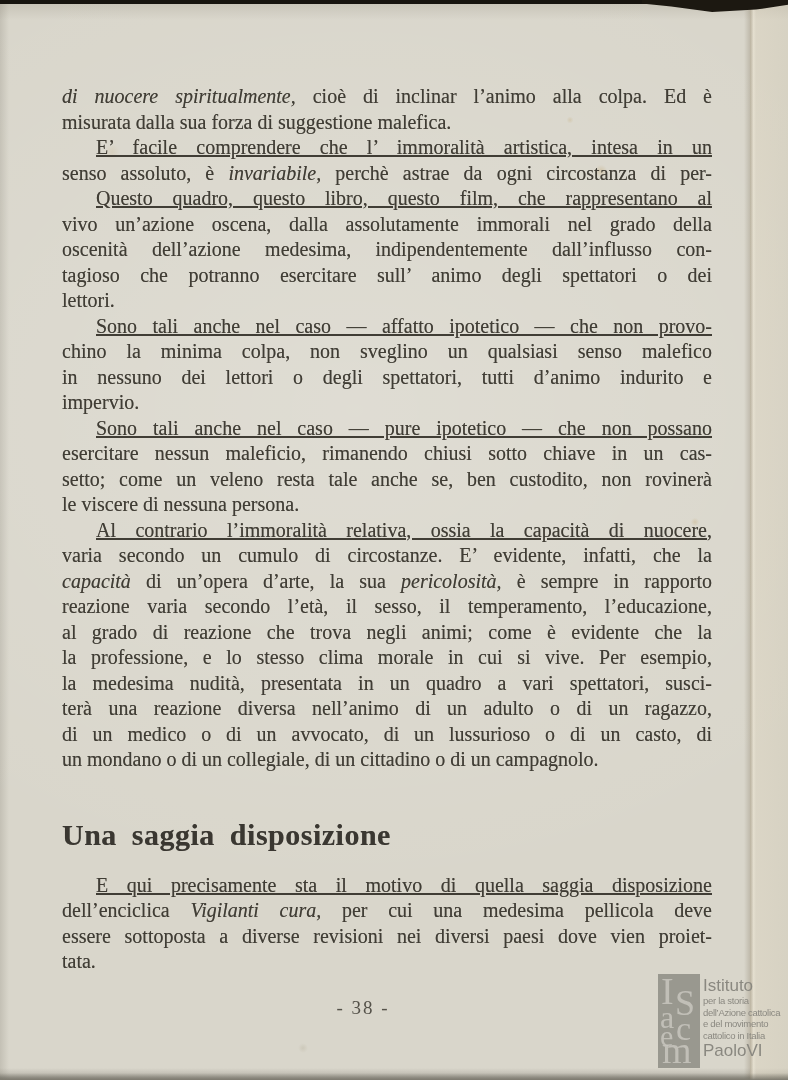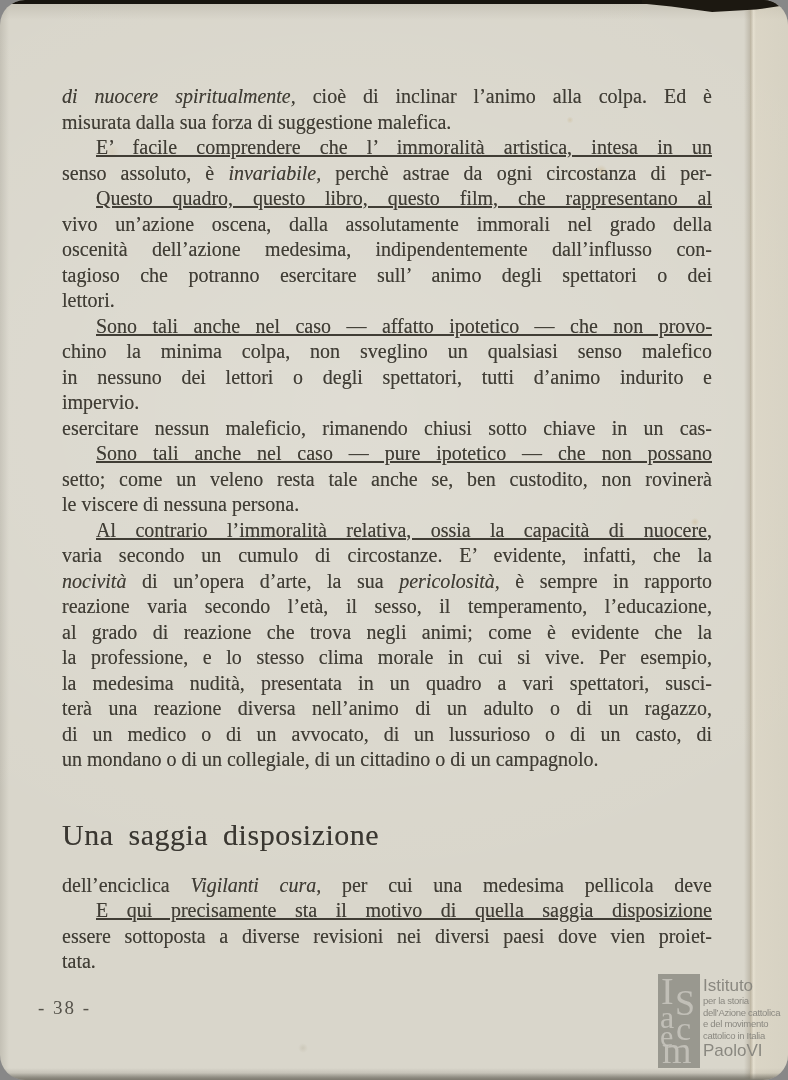--- a/index.html
+++ b/index.html
@@ -10,21 +10,20 @@
       radial-gradient(circle 9px at 601px 171px, rgba(186,150,80,.28), rgba(186,150,80,0) 70%),
       radial-gradient(circle 6px at 695px 522px, rgba(186,150,80,.25), rgba(186,150,80,0) 70%),
       radial-gradient(circle 5px at 570px 120px, rgba(186,150,80,.22), rgba(186,150,80,0) 70%),
       radial-gradient(circle 11px at 112px 152px, rgba(186,150,80,.12), rgba(186,150,80,0) 70%),
       radial-gradient(circle 7px at 303px 1048px, rgba(150,140,110,.18), rgba(150,140,110,0) 70%),
       radial-gradient(ellipse 900px 700px at 45% 38%, rgba(255,255,255,.16), rgba(255,255,255,0) 70%),
       linear-gradient(to bottom, rgba(120,112,95,.22), rgba(120,112,95,0) 20px),
       linear-gradient(to top, rgba(100,97,86,.40), rgba(100,97,86,0) 12px),
       linear-gradient(to right, rgba(110,105,92,.20), rgba(110,105,92,0) 9px);
     font-family:"Liberation Serif","DejaVu Serif",serif;
-    border-radius:25px;
   }
   .right-band{
     position:absolute;top:0;bottom:0;left:750px;right:0;
     background:linear-gradient(to right, rgba(222,214,194,.55), rgba(210,202,180,.35));
     pointer-events:none;
   }
   .crease{
     position:absolute;top:0;bottom:0;left:744px;width:12px;
     background:linear-gradient(to right, rgba(125,113,90,0) 0, rgba(125,113,90,.30) 55%, rgba(245,240,225,.35) 80%, rgba(125,113,90,0));
     pointer-events:none;
@@ -41,26 +40,26 @@
   .content{position:absolute;top:0;left:0;width:788px;padding:84px 0 0 62px;box-sizing:border-box;}
   .para{margin:0;}
   .line{
     width:650px;font-size:20px;line-height:25.5px;color:#403d35;
     text-align:justify;text-align-last:justify;white-space:normal;
     text-shadow:0 0 .5px rgba(64,61,53,.55);
   }
   .line.last{text-align-last:left;}
   .line.indent{text-indent:34px;text-decoration:underline;}
   .heading{
-    margin:46px 0 22px 0;font-size:30px;line-height:32px;font-weight:normal;
+    margin:46px 0 22px 0;font-size:30px;line-height:32px;font-weight:bold;
     color:#3a3731;word-spacing:7px;letter-spacing:.5px;width:650px;
     text-shadow:0 0 .5px rgba(58,55,49,.5);
   }
   .page-number{
-    width:650px;margin-top:22px;text-align:left;font-size:19px;color:#55524a;
+    width:650px;margin-top:22px;text-align:center;font-size:19px;color:#55524a;
     letter-spacing:2px;transform:translateX(-24px);
   }
   .watermark{position:absolute;left:658px;top:974px;pointer-events:none;
     font-family:"Liberation Sans","DejaVu Sans",sans-serif;}
   .wm-box{position:absolute;left:0;top:0;width:42px;height:94px;background:rgba(148,146,138,.92);}
   .wm-letter{position:absolute;color:rgba(200,198,190,.85);font-family:"Liberation Serif","DejaVu Serif",serif;line-height:1;}
   .wm-l0{left:3px;top:-2px;font-size:38px;}
   .wm-l1{left:17px;top:11px;font-size:36px;}
   .wm-l2{left:2px;top:27px;font-size:32px;}
   .wm-l3{left:2px;top:47px;font-size:30px;}
@@ -100,43 +99,43 @@
           <div class="line"><span>tagioso che potranno esercitare sull’ animo degli spettatori o dei</span></div>
           <div class="line last"><span>lettori.</span></div>
         </div>
         <div class="para">
           <div class="line indent"><span>Sono tali anche nel caso — affatto ipotetico — che non provo-</span></div>
           <div class="line"><span>chino la minima colpa, non sveglino un qualsiasi senso malefico</span></div>
           <div class="line"><span>in nessuno dei lettori o degli spettatori, tutti d’animo indurito e</span></div>
           <div class="line last"><span>impervio.</span></div>
         </div>
         <div class="para">
+          <div class="line indent"><span>Sono tali anche nel caso — pure ipotetico — che non possano</span></div>
           <div class="line"><span>esercitare nessun maleficio, rimanendo chiusi sotto chiave in un cas-</span></div>
-          <div class="line indent"><span>Sono tali anche nel caso — pure ipotetico — che non possano</span></div>
           <div class="line"><span>setto; come un veleno resta tale anche se, ben custodito, non rovinerà</span></div>
           <div class="line last"><span>le viscere di nessuna persona.</span></div>
         </div>
         <div class="para">
           <div class="line indent"><span>Al contrario l’immoralità relativa, ossia la capacità di nuocere,</span></div>
           <div class="line"><span>varia secondo un cumulo di circostanze. E’ evidente, infatti, che la</span></div>
-          <div class="line"><i>nocività</i><span> di un’opera d’arte, la sua </span><i>pericolosità,</i><span> è sempre in rapporto</span></div>
+          <div class="line"><i>capacità</i><span> di un’opera d’arte, la sua </span><i>pericolosità,</i><span> è sempre in rapporto</span></div>
           <div class="line"><span>reazione varia secondo l’età, il sesso, il temperamento, l’educazione,</span></div>
           <div class="line"><span>al grado di reazione che trova negli animi; come è evidente che la</span></div>
           <div class="line"><span>la professione, e lo stesso clima morale in cui si vive. Per esempio,</span></div>
           <div class="line"><span>la medesima nudità, presentata in un quadro a vari spettatori, susci-</span></div>
           <div class="line"><span>terà una reazione diversa nell’animo di un adulto o di un ragazzo,</span></div>
           <div class="line"><span>di un medico o di un avvocato, di un lussurioso o di un casto, di</span></div>
           <div class="line last"><span>un mondano o di un collegiale, di un cittadino o di un campagnolo.</span></div>
         </div>
       </div>
     <div class="heading">Una saggia disposizione</div>
     <div id="paras-after">
         <div class="para">
+          <div class="line indent"><span>E qui precisamente sta il motivo di quella saggia disposizione</span></div>
           <div class="line"><span>dell’enciclica </span><i>Vigilanti cura,</i><span> per cui una medesima pellicola deve</span></div>
-          <div class="line indent"><span>E qui precisamente sta il motivo di quella saggia disposizione</span></div>
           <div class="line"><span>essere sottoposta a diverse revisioni nei diversi paesi dove vien proiet-</span></div>
           <div class="line last"><span>tata.</span></div>
         </div>
       </div>
     <div class="page-number">- 38 -</div>
   </div>
 
   <div class="watermark">
     <div class="wm-box">
         <span class="wm-letter wm-l0">I</span>

